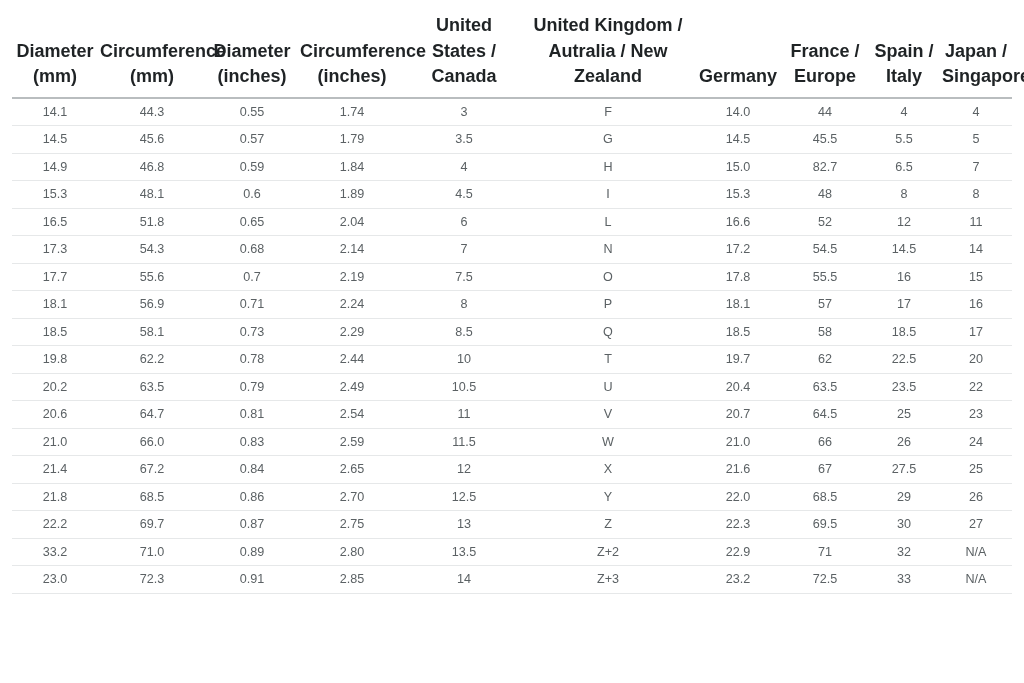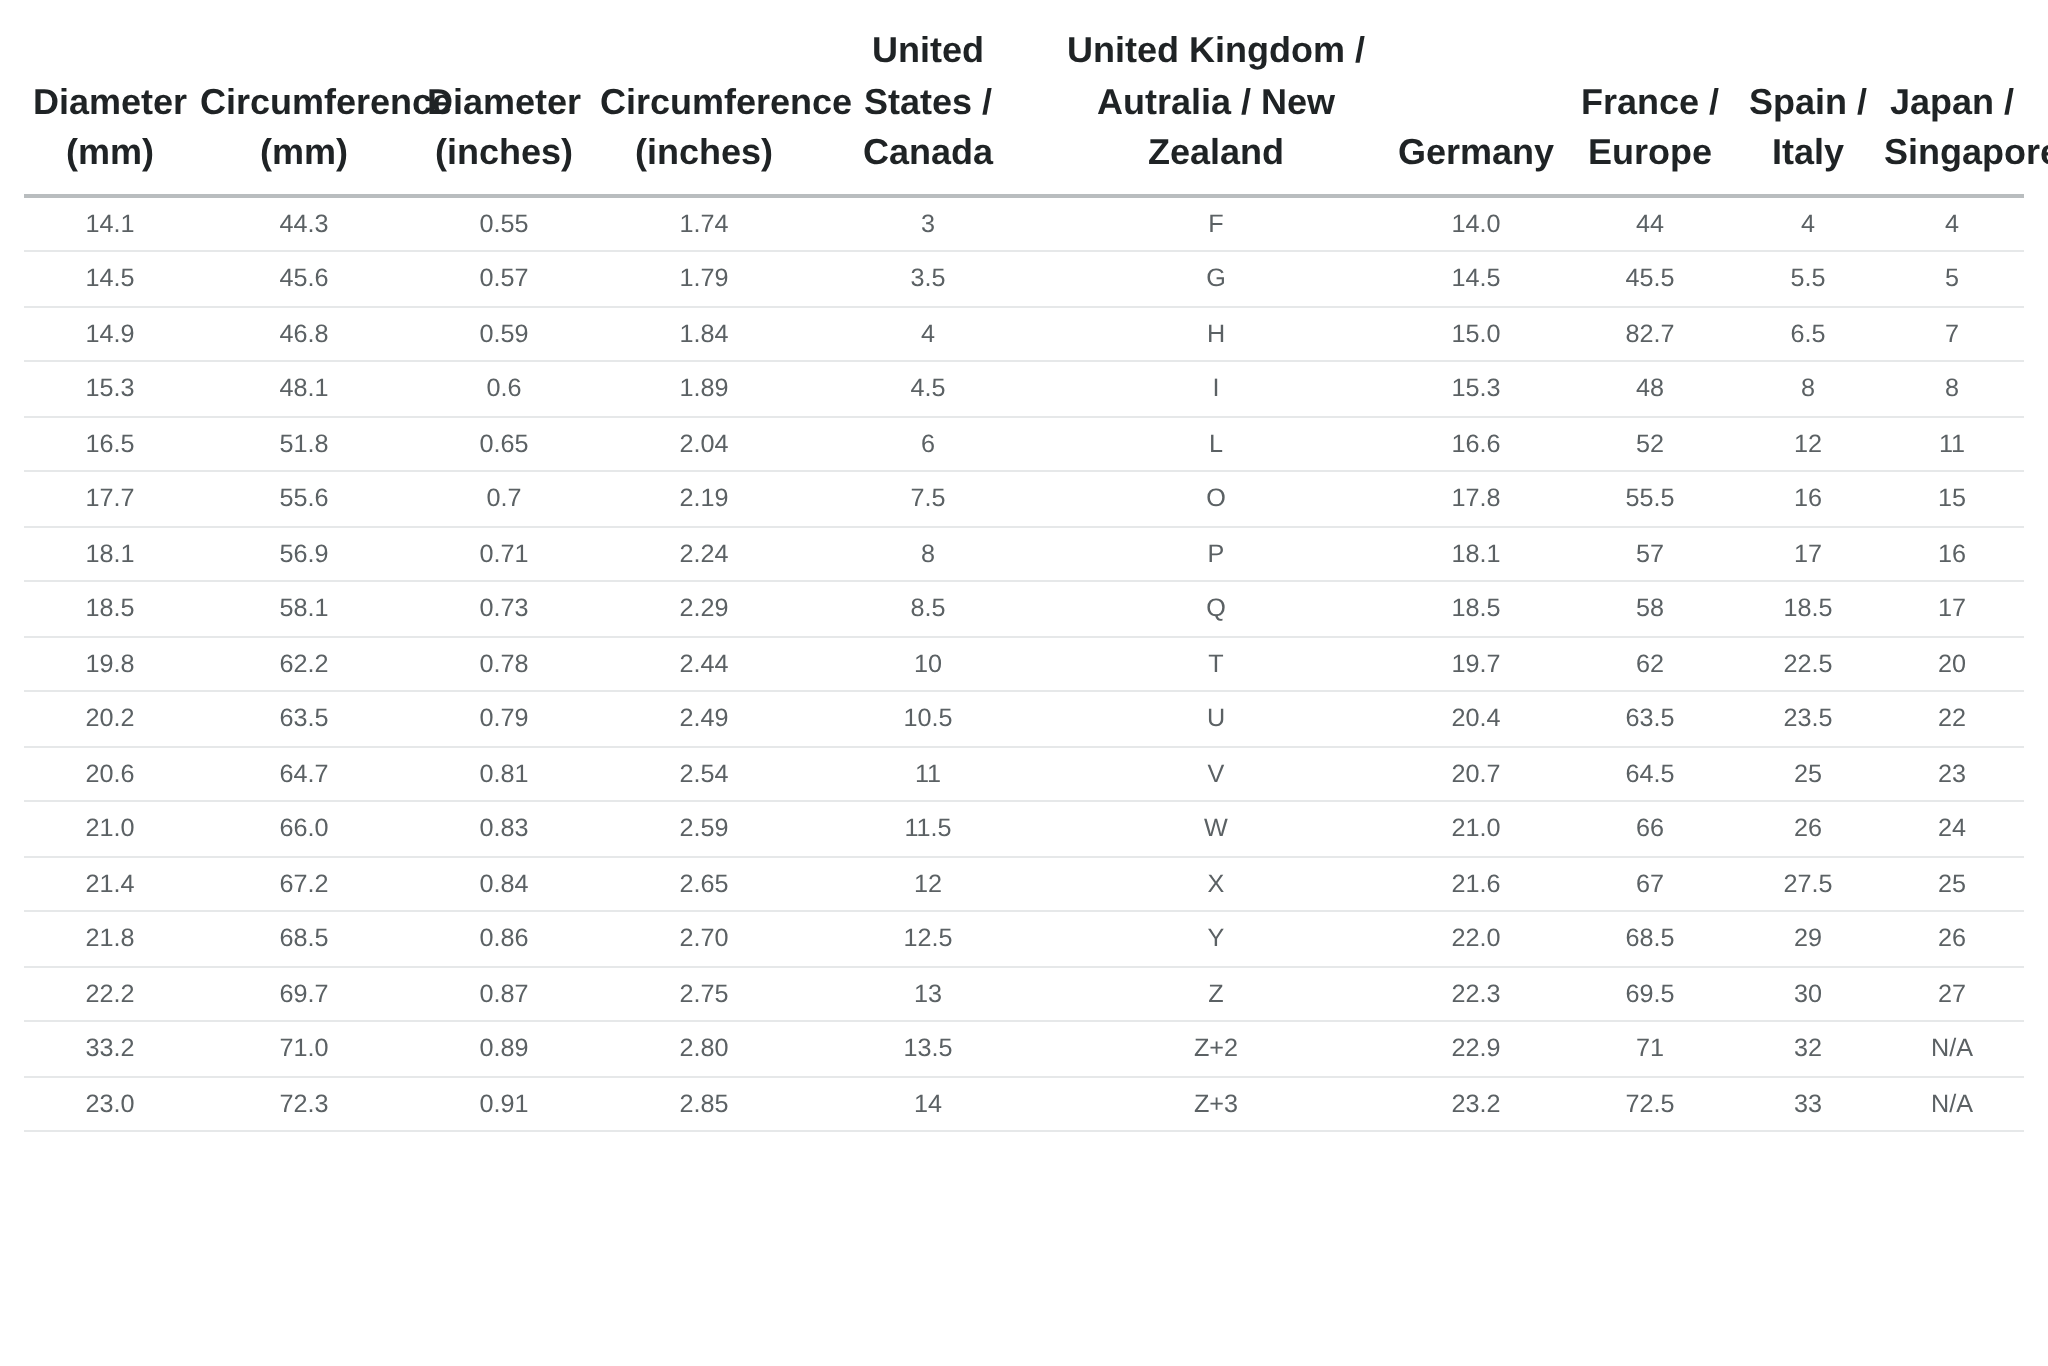--- a/index.html
+++ b/index.html
@@ -150,20 +150,32 @@
           <td>0.65</td>
           <td>2.04</td>
           <td>6</td>
           <td>L</td>
           <td>16.6</td>
           <td>52</td>
           <td>12</td>
           <td>11</td>
         </tr>
         <tr>
+          <td>17.3</td>
+          <td>54.3</td>
+          <td>0.68</td>
+          <td>2.14</td>
+          <td>7</td>
+          <td>N</td>
+          <td>17.2</td>
+          <td>54.5</td>
+          <td>14.5</td>
+          <td>14</td>
+        </tr>
+        <tr>
           <td>17.7</td>
           <td>55.6</td>
           <td>0.7</td>
           <td>2.19</td>
           <td>7.5</td>
           <td>O</td>
           <td>17.8</td>
           <td>55.5</td>
           <td>16</td>
           <td>15</td>

